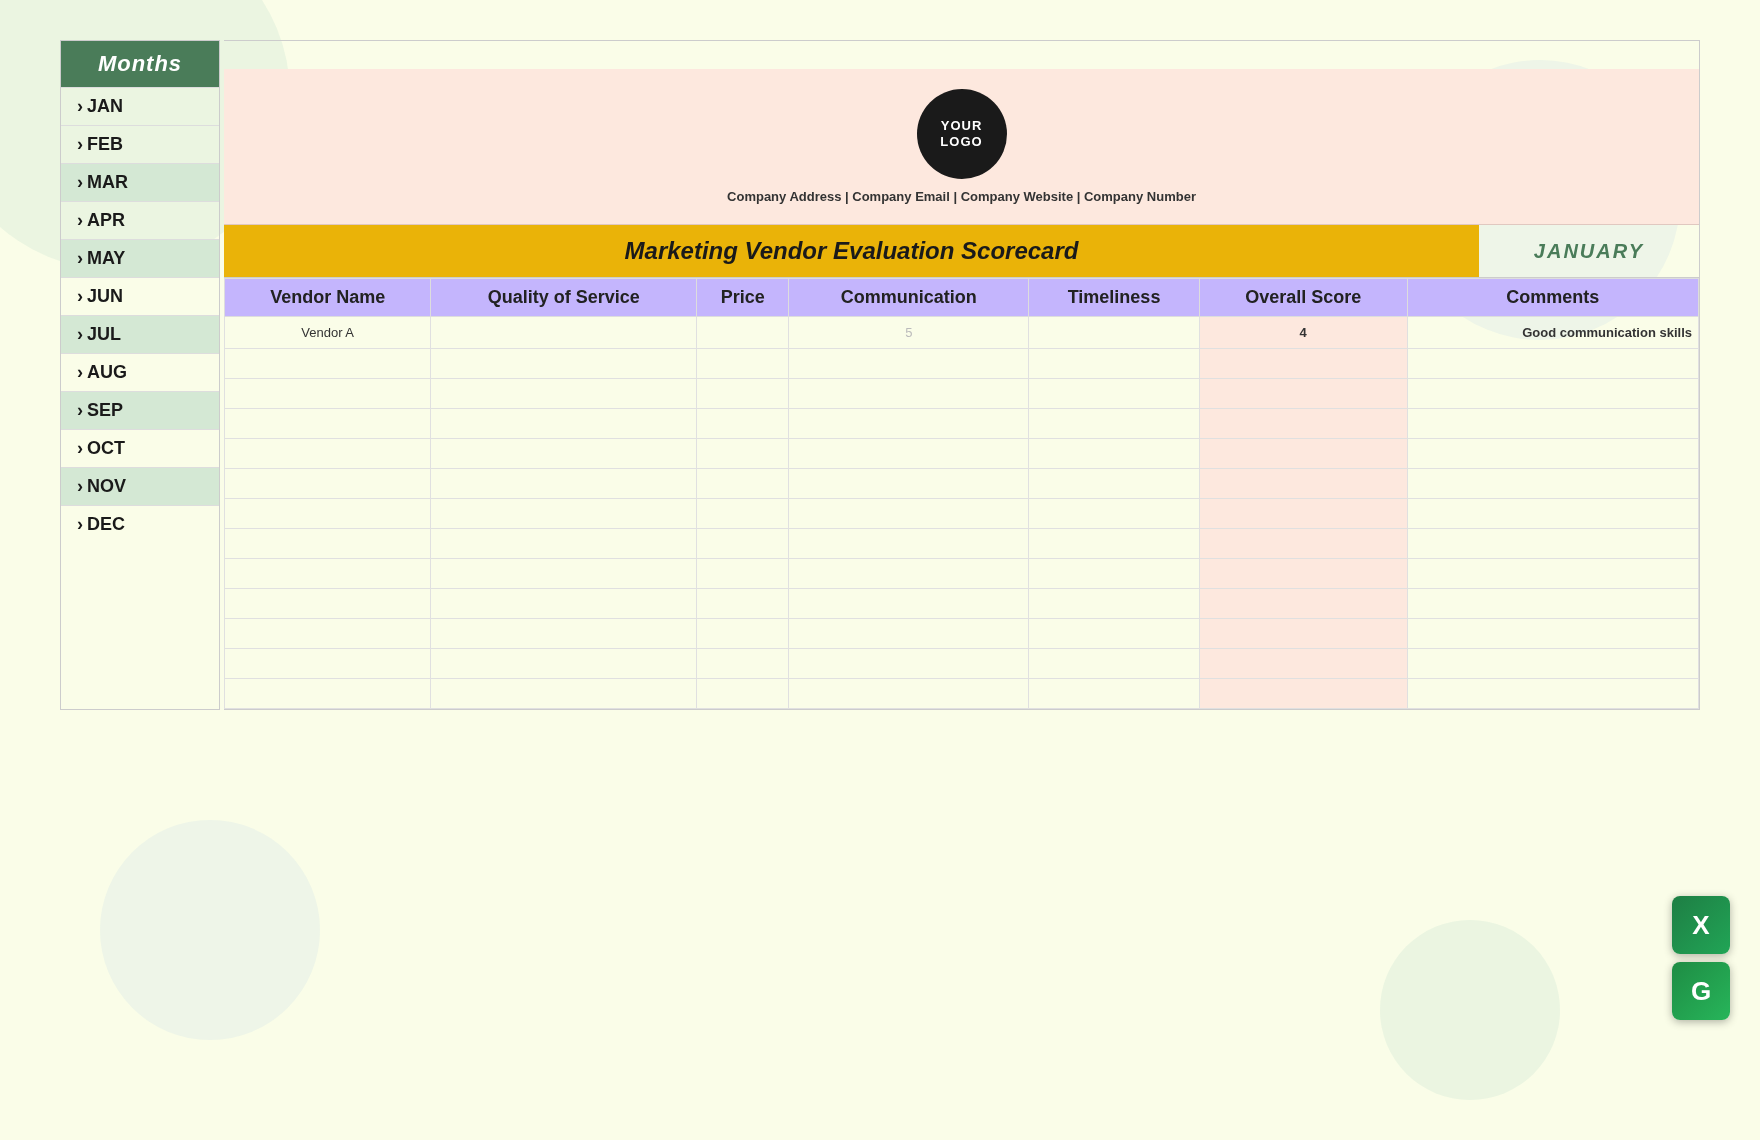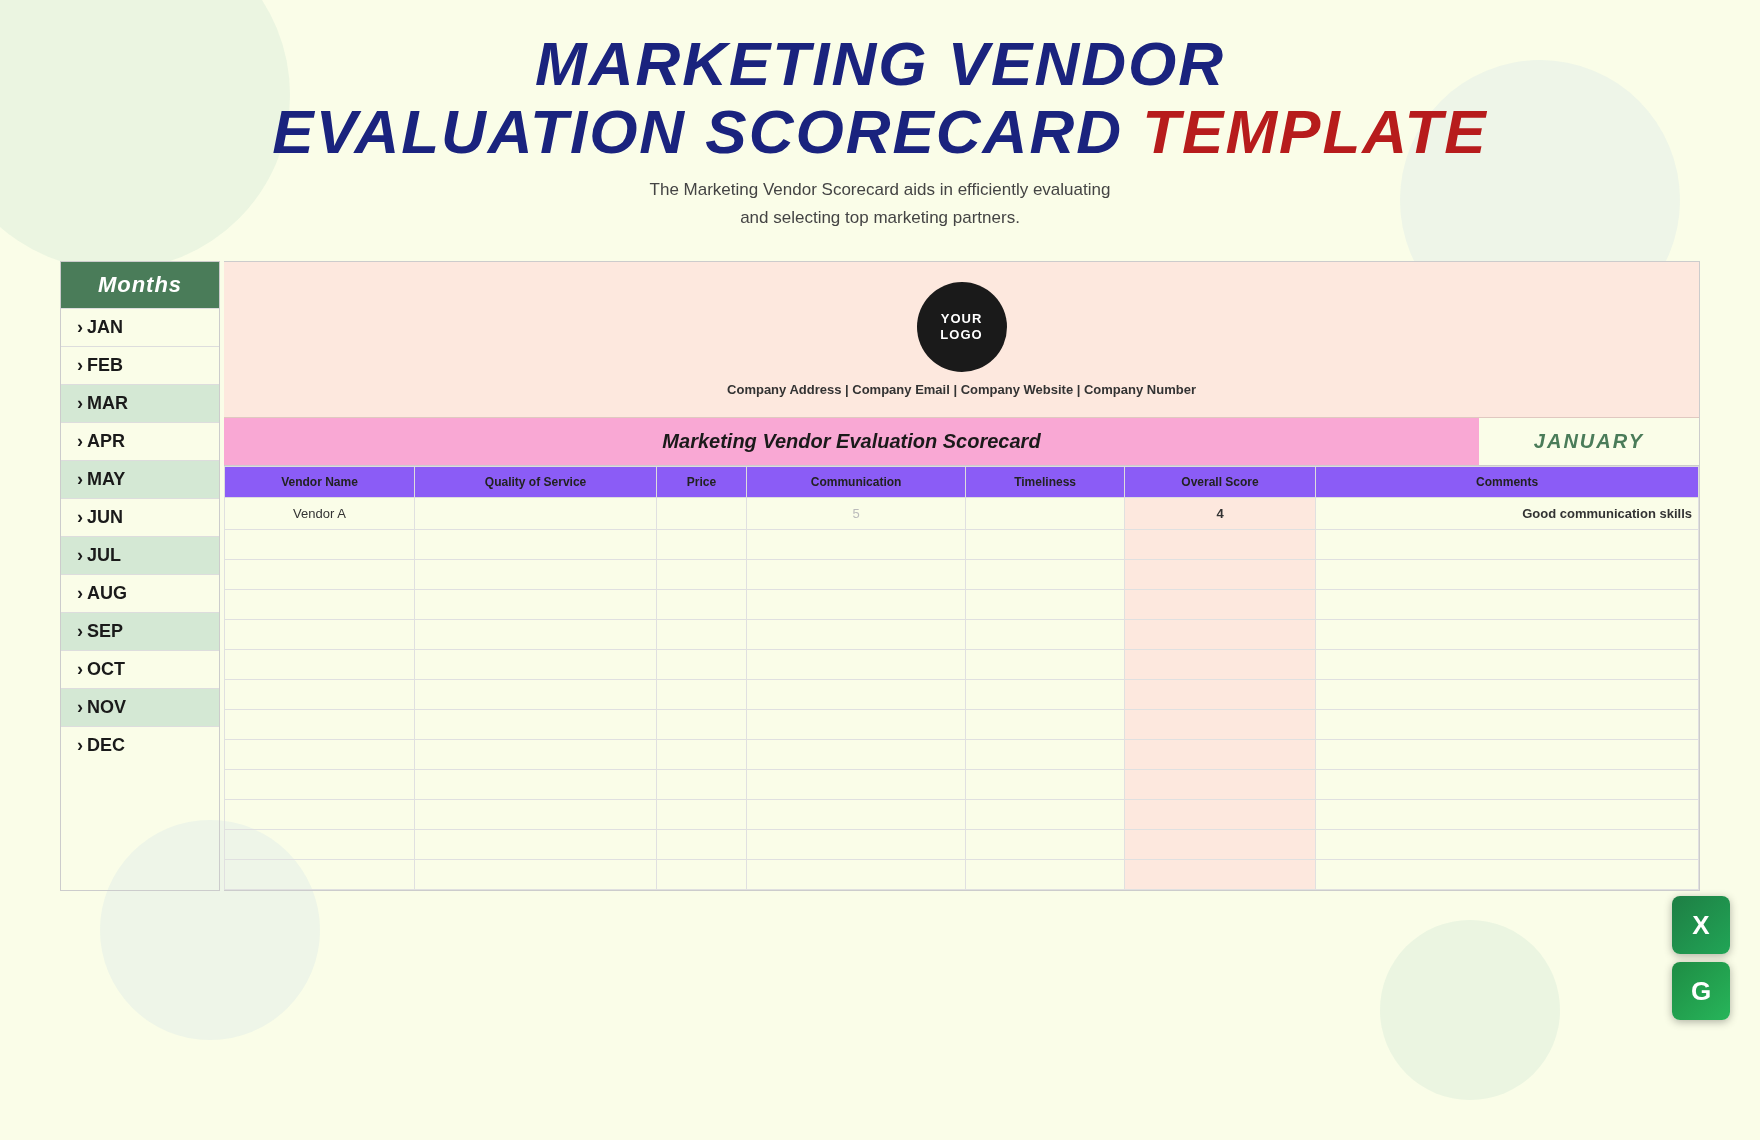--- a/index.html
+++ b/index.html
@@ -130,20 +130,21 @@
     }
 
     
     .company-header {
       background: #fde8de;
       padding: 20px 40px;
       display: flex;
       flex-direction: column;
       align-items: center;
       border-bottom: 1px solid #e0c8c0;
+      margin-top: 28px;
     }
     .logo-circle {
       width: 90px;
       height: 90px;
       background: #1a1a1a;
       border-radius: 50%;
       display: flex;
       flex-direction: column;
       align-items: center;
       justify-content: center;
@@ -164,23 +165,23 @@
     }
 
     
     .scorecard-title-row {
       display: flex;
       align-items: center;
       border-bottom: 1px solid #ccc;
     }
     .scorecard-title-cell {
       flex: 1;
-      background: #f9a8d4;
+      background: #eab308;
       padding: 12px 20px;
-      font-size: 20px;
+      font-size: 24px;
       font-weight: 900;
       color: #1a1a1a;
       text-align: center;
       font-style: italic;
     }
     .month-title-cell {
       width: 220px;
       text-align: center;
       font-size: 20px;
       font-weight: 900;
@@ -190,24 +191,24 @@
       font-style: italic;
     }
 
     
     .vendor-table {
       flex: 1;
       width: 100%;
       border-collapse: collapse;
     }
     .vendor-table th {
-      background: #8b5cf6;
+      background: #c4b5fd;
       border: 1px solid #ddd;
       padding: 8px 6px;
-      font-size: 12px;
+      font-size: 18px;
       font-weight: 700;
       text-align: center;
       color: #222;
     }
     .vendor-table td {
       border: 1px solid #e0e0e0;
       padding: 7px 6px;
       font-size: 13px;
       text-align: center;
       color: #333;
@@ -267,31 +268,20 @@
 </head>
 <body>
 
 <div class="bg-shape bg-shape-1"></div>
 <div class="bg-shape bg-shape-2"></div>
 <div class="bg-shape bg-shape-3"></div>
 <div class="bg-shape bg-shape-4"></div>
 
 <div class="page-container">
 
-  <div class="header">
-    <div class="header-title-line1">MARKETING VENDOR</div>
-    <div class="header-title-line2">
-      <span>EVALUATION SCORECARD</span>
-      <span class="template-word">TEMPLATE</span>
-    </div>
-    <div class="header-subtitle">
-      <span>The Marketing Vendor Scorecard aids in efficiently evaluating</span><br>
-      <span>and selecting top marketing partners.</span>
-    </div>
-  </div>
 
   <div class="main-content">
 
     <div class="sidebar">
       <div class="sidebar-months-header">Months</div>
 
       <div id="sidebar-months">
           <div class="sidebar-item">
             <span class="arrow">›</span>
             <span>JAN</span>

